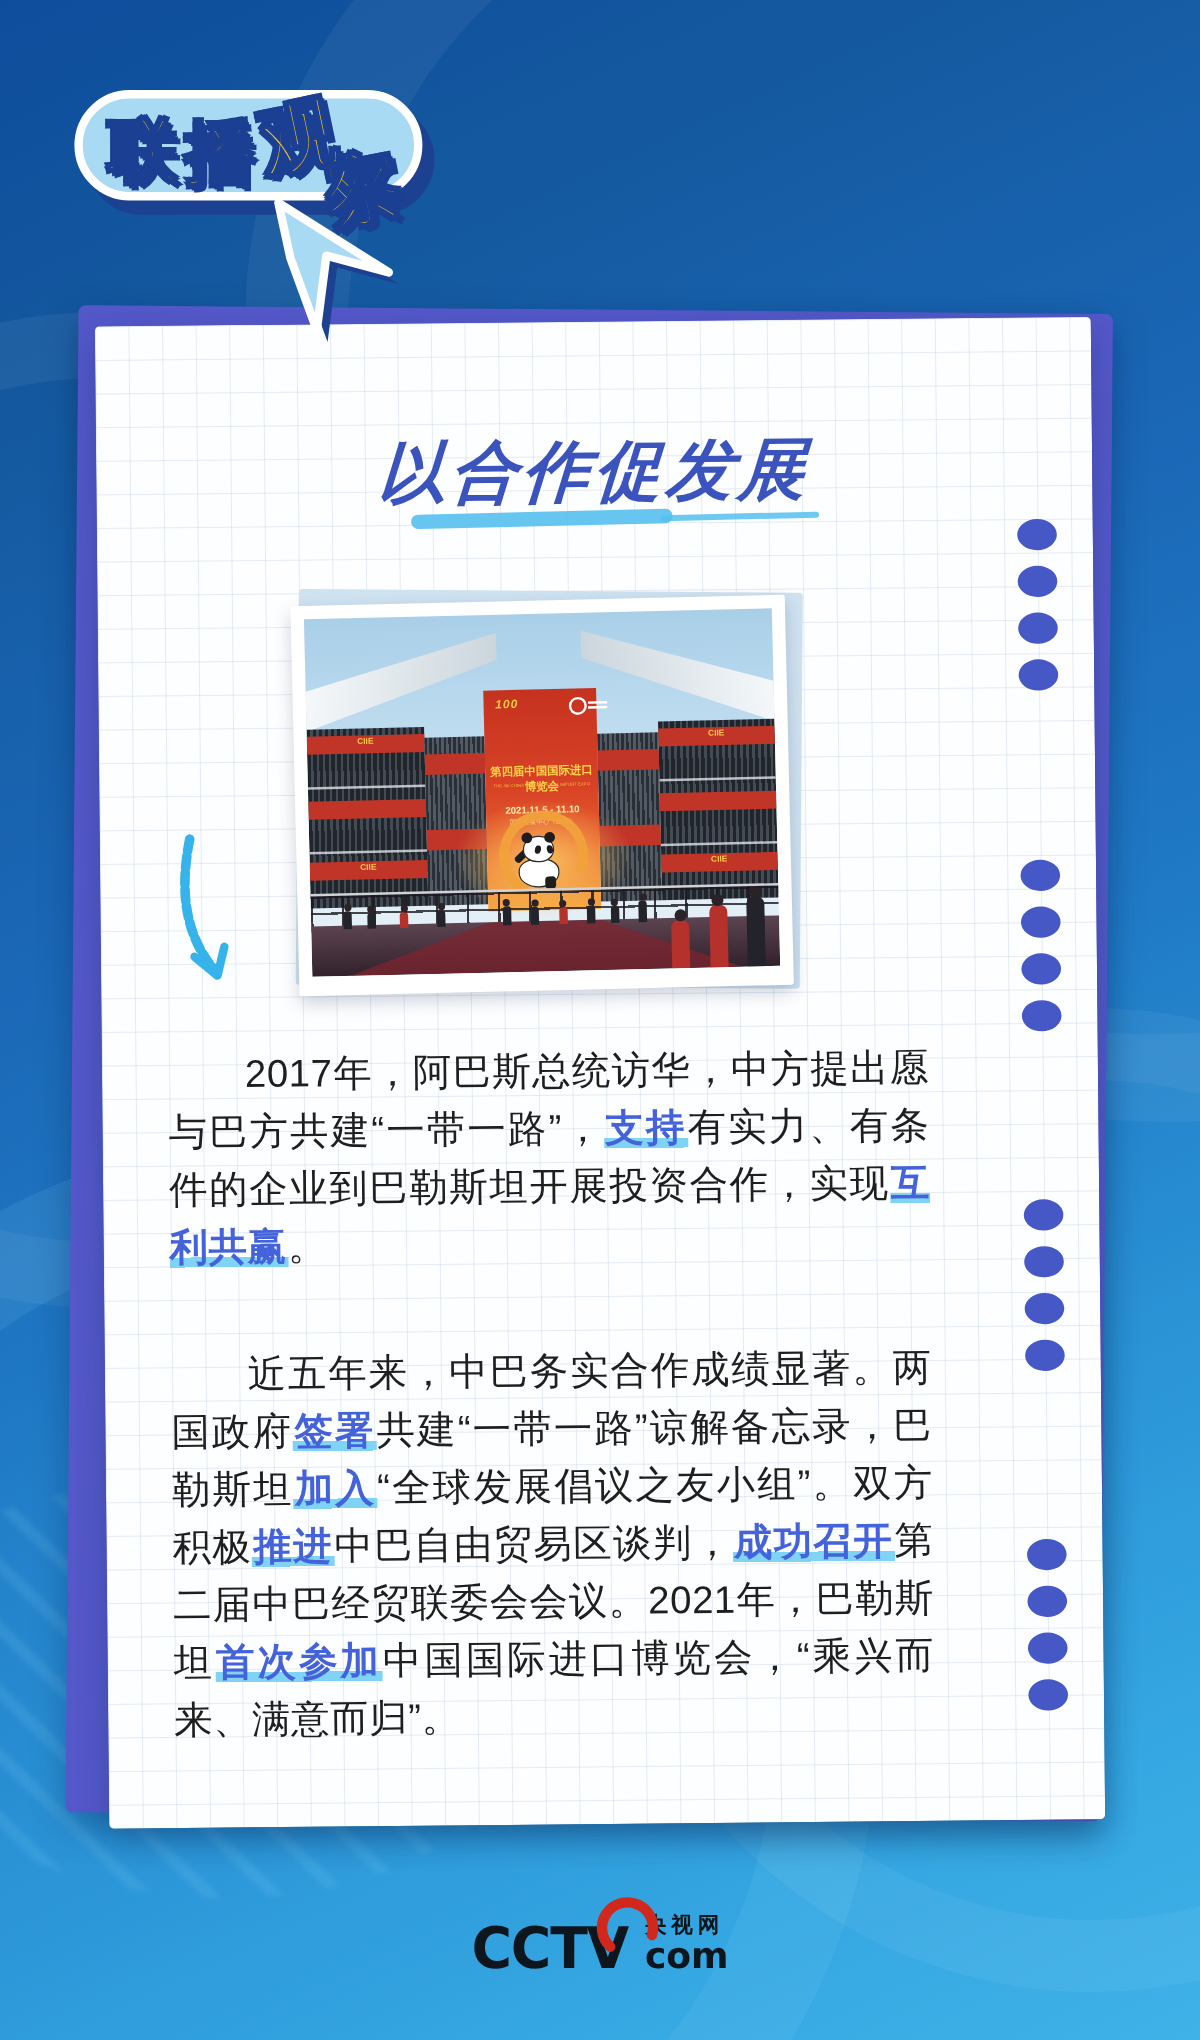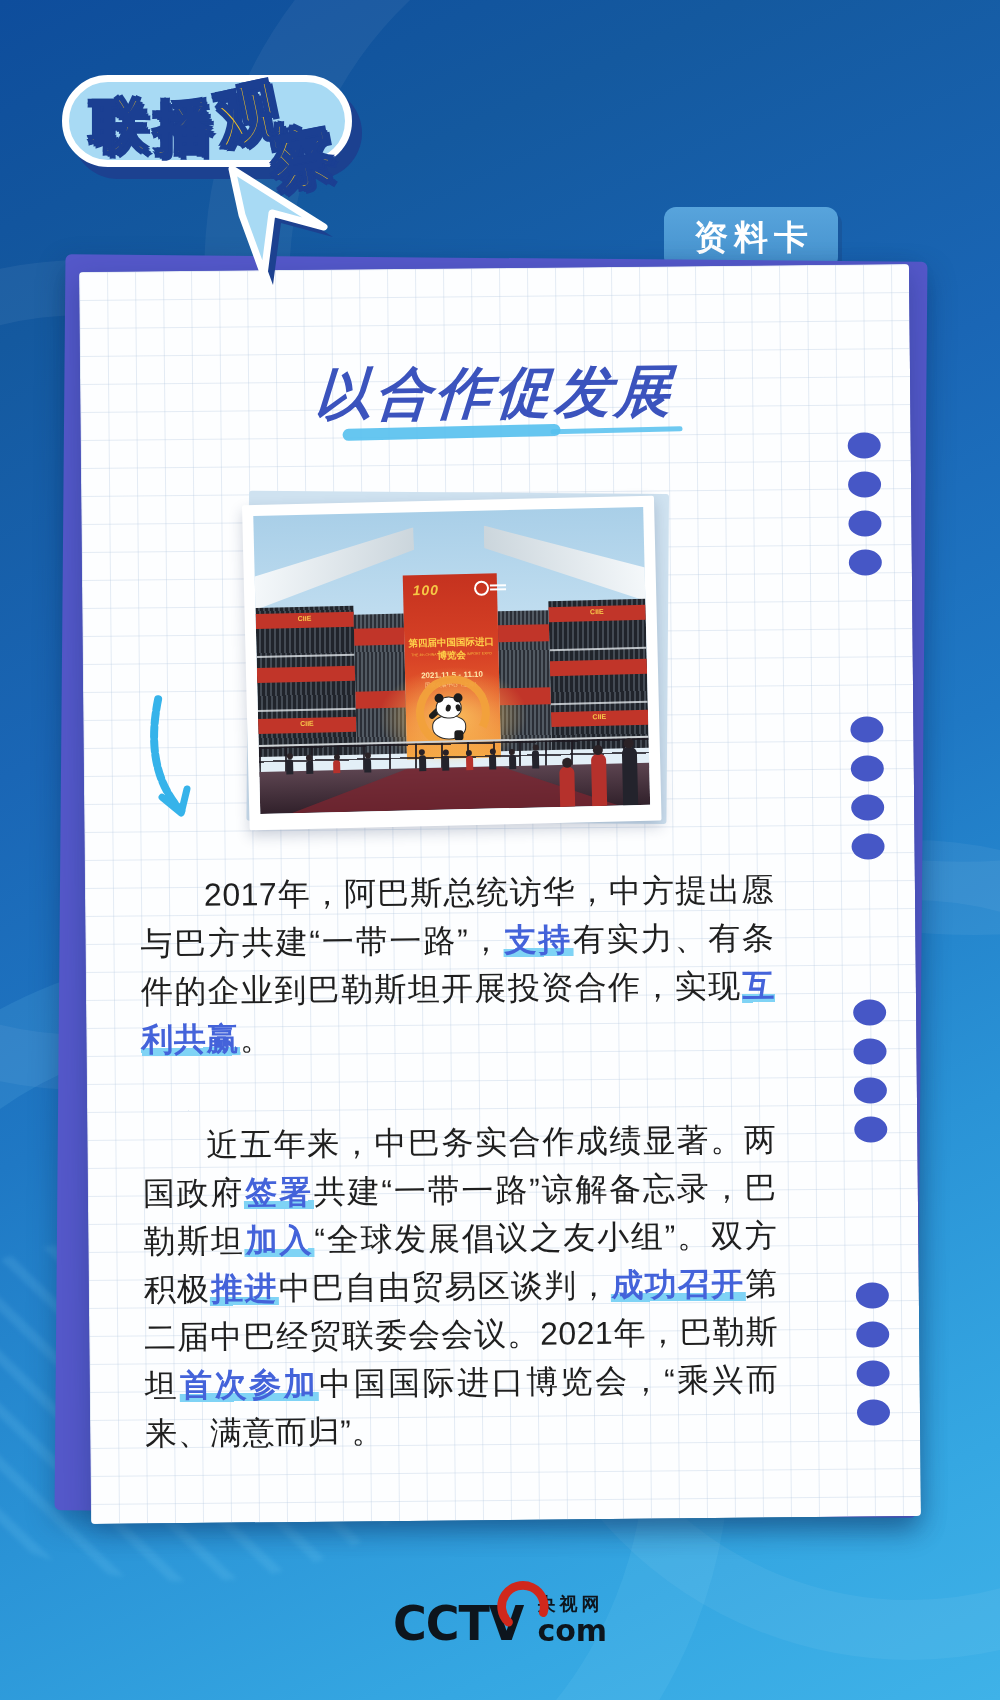--- a/index.html
+++ b/index.html
@@ -72,21 +72,21 @@
   .ph-block.l{left:0;}.ph-block.r{right:0;}
   .ph-wing{position:absolute;top:34%;width:13%;height:47%;
     background:repeating-linear-gradient(90deg,#2a2e36 0 2px,#525a63 2px 4px);}
   .ph-wing.l{left:25%;}.ph-wing.r{right:25%;}
   .band{position:absolute;left:0;width:100%;height:10%;background:#c13529;overflow:hidden;
     color:#f7c64a;font-size:7px;font-weight:700;text-align:center;line-height:1.6;}
   .floorline{position:absolute;left:0;width:100%;height:2px;background:rgba(235,240,244,.75);}
 
   .ph-banner{position:absolute;left:38%;top:21%;width:24%;height:62%;
     background:linear-gradient(180deg,#c5321f,#d84326 45%,#e55c2c 68%,#ef8838 86%,#f5a843);}
-  .b-100{position:absolute;top:4%;left:10%;color:#f6c845;font-size:14px;font-weight:900;font-style:italic;letter-spacing:1px;}
+  .b-100{position:absolute;top:4%;left:10%;color:#f6c845;font-size:10px;font-weight:900;font-style:italic;letter-spacing:1px;}
   .b-logo{position:absolute;top:4%;right:8%;width:11px;height:11px;border:2px solid #fff;border-radius:50%;}
   .b-logo::after{content:"";position:absolute;left:14px;top:2px;width:16px;height:2px;background:#fff;box-shadow:0 4px 0 #fff;}
   .b-title{position:absolute;top:34%;left:2%;width:96%;text-align:center;color:#ffd24a;font-size:9.5px;font-weight:700;}
   .b-sub{position:absolute;top:42%;left:2%;width:96%;text-align:center;color:#f7b93e;font-size:4px;transform:scale(.9);}
   .b-date{position:absolute;top:52%;left:2%;width:96%;text-align:center;color:#ffe9b0;font-size:8px;font-weight:700;}
   .b-venue{position:absolute;top:58%;left:2%;width:96%;text-align:center;color:#ffd9a0;font-size:5.5px;}
   .b-glow{position:absolute;left:50%;bottom:-4%;transform:translateX(-50%);width:150px;height:100px;
     background:radial-gradient(ellipse at center,rgba(250,195,95,.9),rgba(240,120,50,0) 70%);}
   .b-ribbon{position:absolute;left:50%;bottom:5%;transform:translate(-50%,0) rotate(-18deg);width:58px;height:58px;
     border:8px solid #f2a23c;border-bottom-color:transparent;border-radius:50%;opacity:.95;}
@@ -155,23 +155,20 @@
       <path d="M20 12 L112 70 L60 56 L52 118 L30 58 Z" fill="#1c4190" transform="translate(9,10)"></path>
       <path d="M20 12 L112 70 L60 56 L52 118 L30 58 Z" fill="#a8daf4" stroke="#ffffff" stroke-width="7" stroke-linejoin="round"></path>
     </svg>
     <div class="bubble"></div>
     <span class="brand-ch bc0">联</span>
     <span class="brand-ch bc1">播</span>
     <span class="brand-ch bc2">观</span>
     <span class="brand-ch bc3">察</span>
   </div>
 
-  <div class="badge">
-    <span>资料卡</span>
-  </div>
 
   <div class="purple-card"></div>
 
   <div class="card">
     <div class="card-title">以合作促发展</div>
     <div class="brush-main"></div>
     <div class="brush-tail"></div>
 
     <div class="photo-backing"></div>
     <div class="polaroid">

